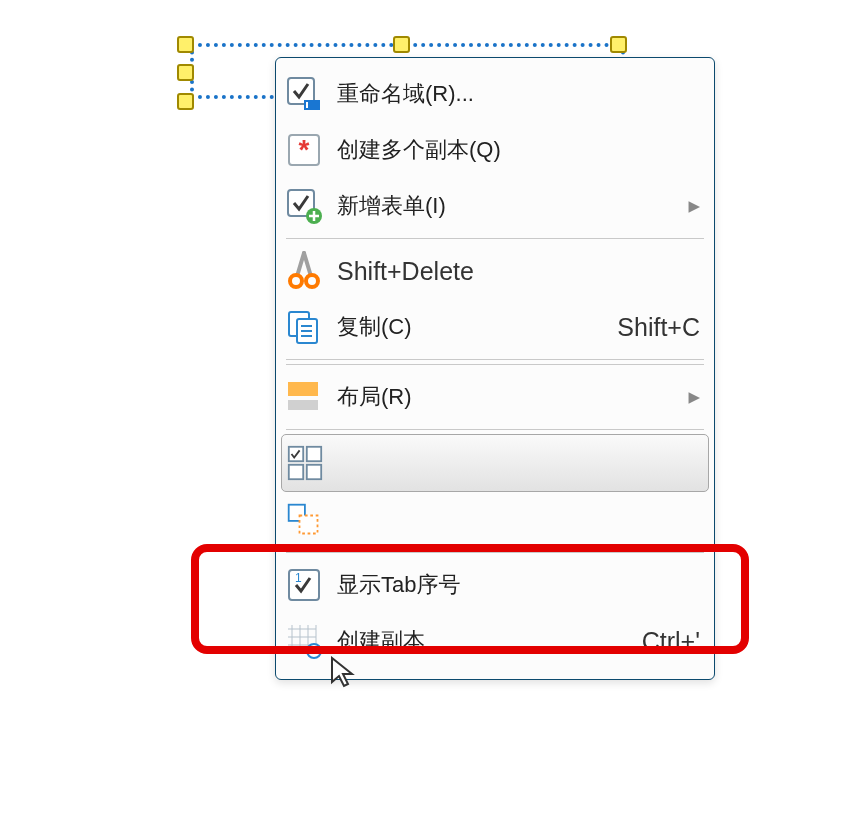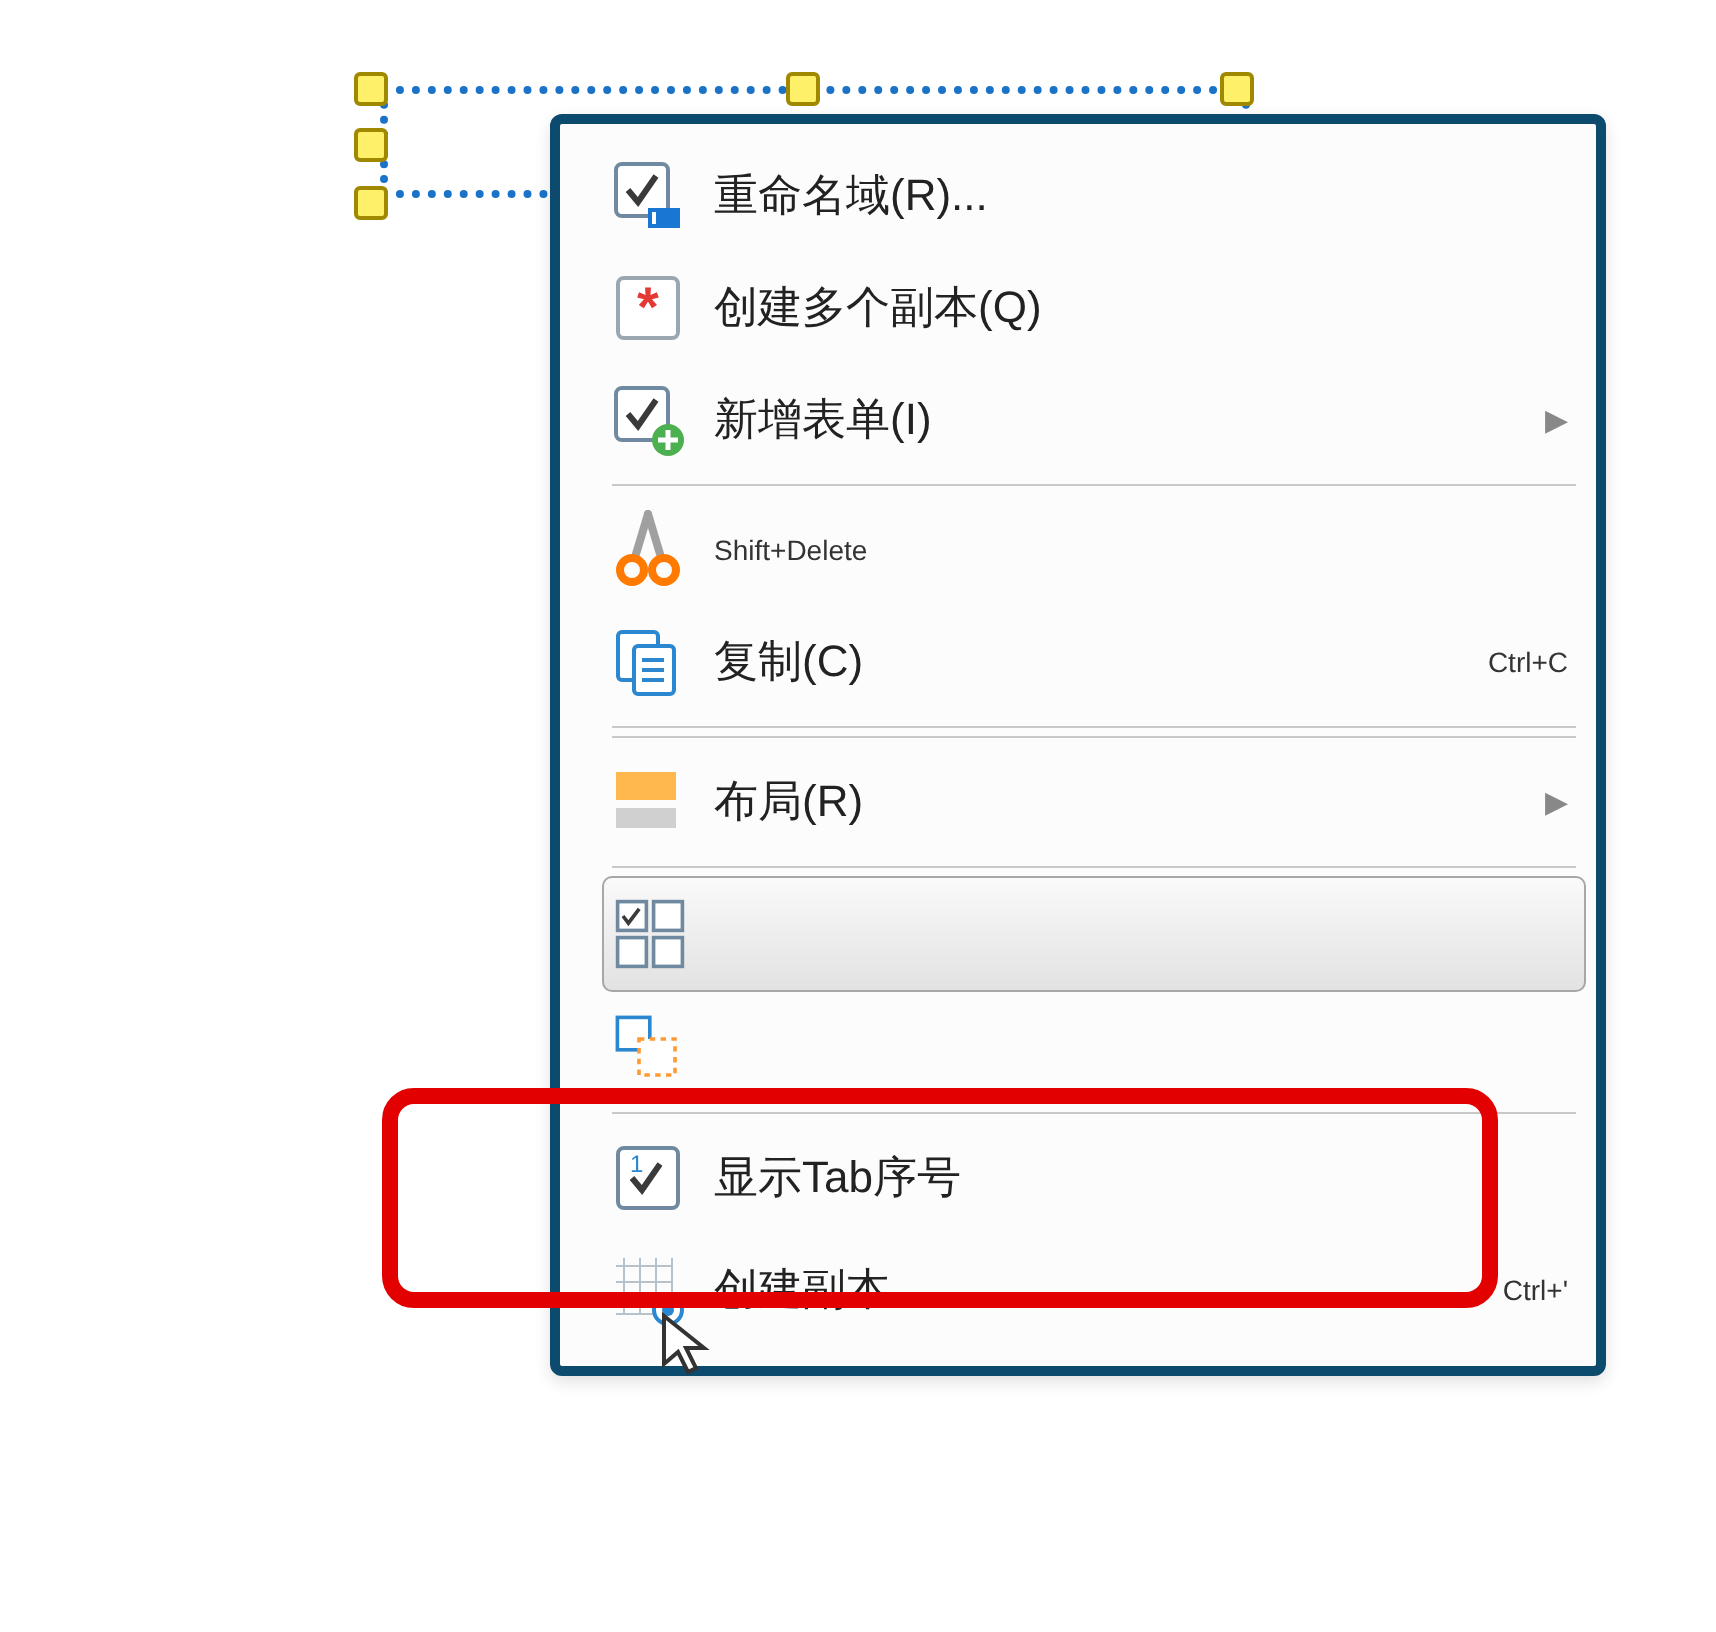--- a/index.html
+++ b/index.html
@@ -39,25 +39,25 @@
   .h-tm { left: 393px; top: 36px; }
   .h-tr { left: 610px; top: 36px; }
   .h-ml { left: 177px; top: 64px; }
   .h-bl { left: 177px; top: 93px; }
 
   
   .context-menu {
     position: absolute;
     left: 275px;
     top: 57px;
-    width: 528px;
+    width: 440px;
     background: #fcfcfc;
-    border: 5px solid #0c4a6e;
+    border: 1px solid #0c4a6e;
     border-radius: 6px;
-    padding: 8px 0 10px 16px;
+    padding: 8px 0 10px 0;
     box-shadow: 0 3px 8px rgba(0,0,0,.12);
   }
   .context-menu .item {
     display: flex;
     align-items: center;
     padding: 10px 14px 10px 10px;
     gap: 15px;
     min-height: 56px;
     position: relative;
   }
@@ -68,21 +68,21 @@
     display: flex;
     align-items: center;
     justify-content: center;
   }
   .context-menu .item .label {
     flex: 1;
     white-space: nowrap;
   }
   .context-menu .item .shortcut {
     color: #333;
-    font-size: 14px;
+    font-size: 25px;
     white-space: nowrap;
   }
   .context-menu .item .arrow {
     color: #888;
     font-size: 15px;
     margin-left: auto;
     padding-left: 10px;
   }
   .context-menu .sep {
     height: 1px;
@@ -185,21 +185,21 @@
     <span class="icon">
       <svg width="36" height="36" viewBox="0 0 36 36">
         <rect x="3" y="3" width="20" height="24" rx="2" fill="#fff" stroke="#2a87d0" stroke-width="2"></rect>
         <rect x="11" y="10" width="20" height="24" rx="2" fill="#fff" stroke="#2a87d0" stroke-width="2"></rect>
         <line x1="15" y1="17" x2="26" y2="17" stroke="#2a87d0" stroke-width="2"></line>
         <line x1="15" y1="22" x2="26" y2="22" stroke="#2a87d0" stroke-width="2"></line>
         <line x1="15" y1="27" x2="26" y2="27" stroke="#2a87d0" stroke-width="2"></line>
       </svg>
     </span>
     <span class="label">复制(C)</span>
-    <span class="shortcut">Ctrl+C</span>
+    <span class="shortcut">Shift+C</span>
   </div>
 
 
   <div class="sep"></div>
 
 
   <div class="sep"></div>
 
   <div class="item">
     <span class="icon">

